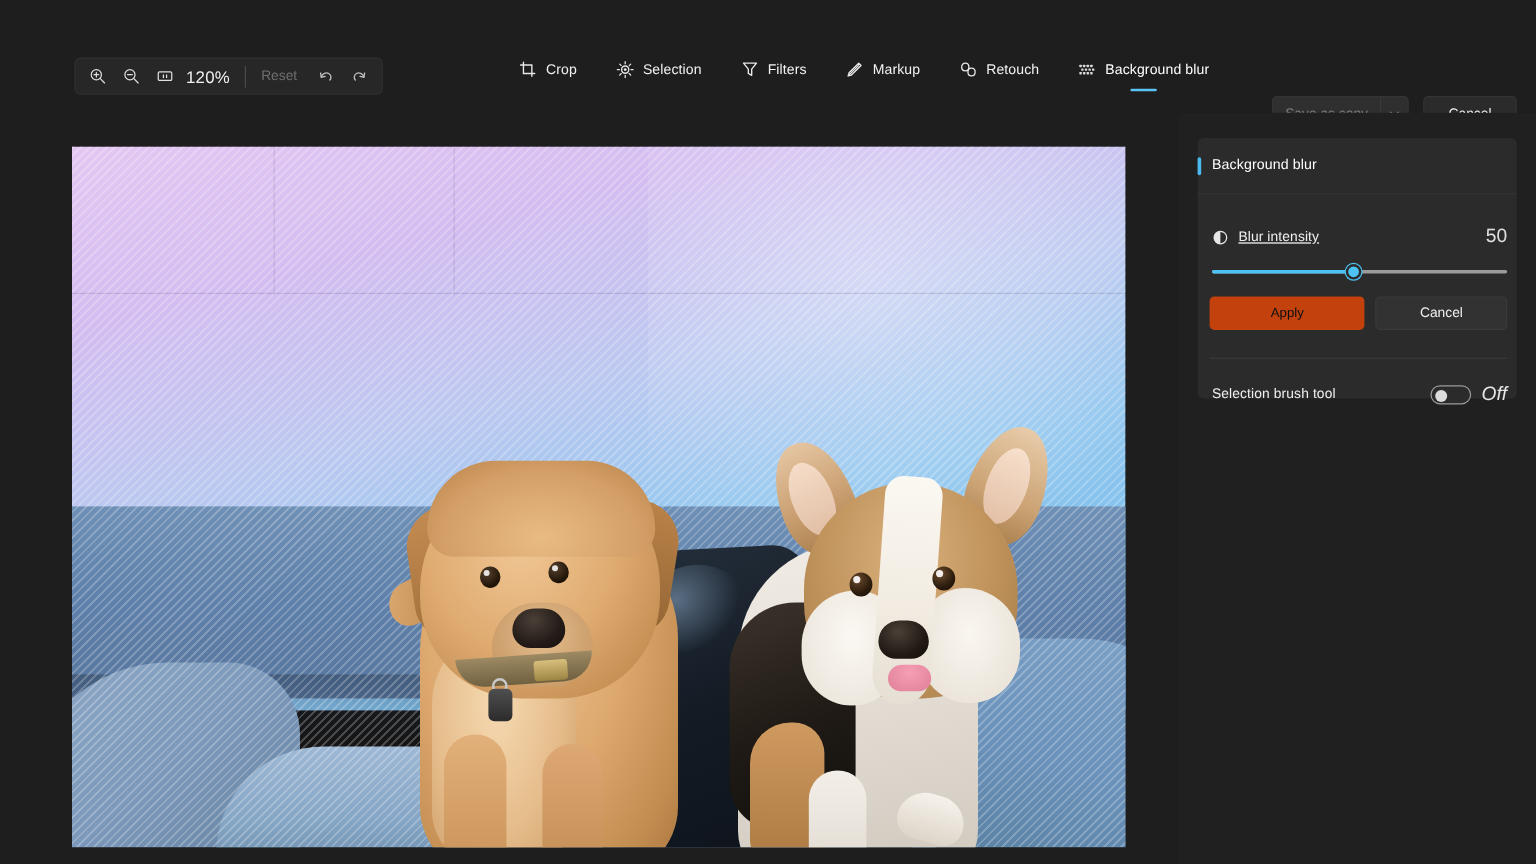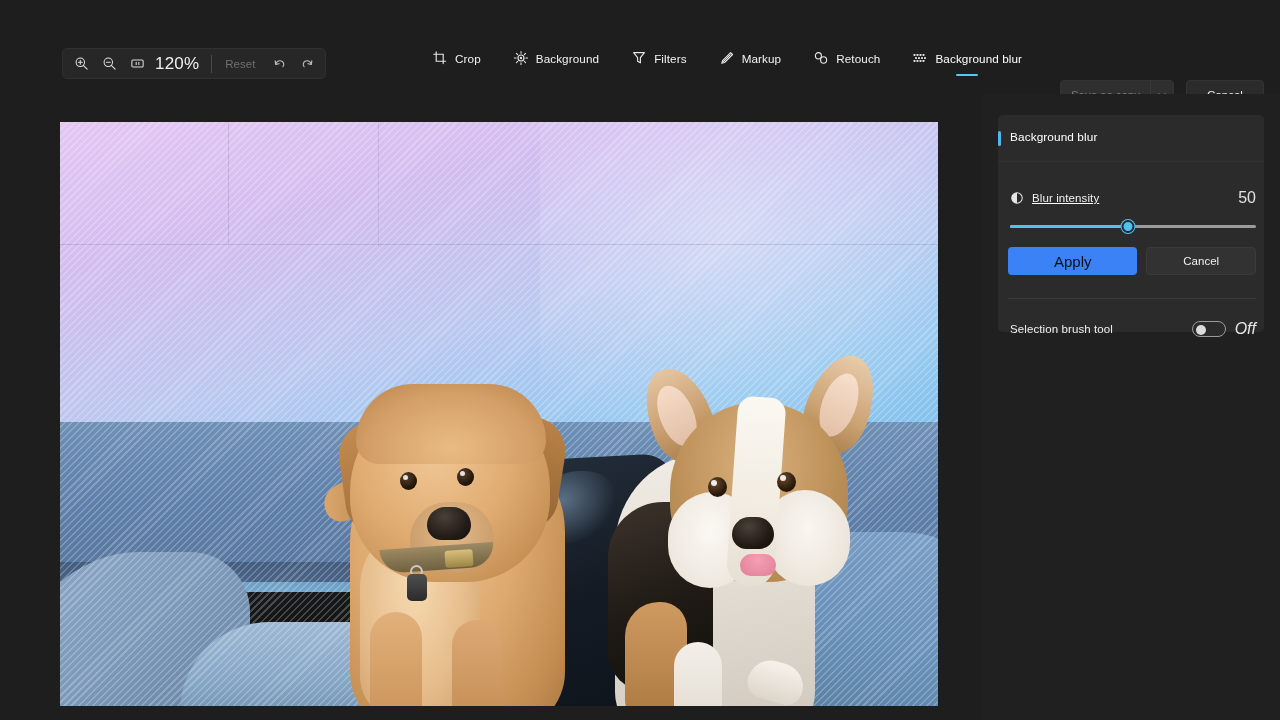--- a/index.html
+++ b/index.html
@@ -50,21 +50,21 @@
   .zoomcluster {
     position: absolute; left: 62px; top: 16px; height: 31px;
     background: #272727; border: 1px solid #303030; border-radius: 5px;
     display: flex; align-items: center; padding: 0 5px; gap: 2px;
   }
   .zbtn {
     width: 26px; height: 24px; display: flex; align-items: center; justify-content: center;
     border-radius: 4px; cursor: pointer; color: #e0e0e0;
   }
   .zoom-pct {
-    font-size: 17px; color: #f0f0f0; padding: 0 6px 0 3px; min-width: 40px;
+    font-size: 14px; color: #f0f0f0; padding: 0 6px 0 3px; min-width: 40px;
     text-align: center; letter-spacing: 0.2px;
   }
   .zsep { width: 1px; height: 18px; background: #4a4a4a; margin: 0 4px; }
   .reset-btn {
     font-size: 11.5px; color: #6f6f6f; padding: 4px 7px; border-radius: 4px;
     cursor: default;
   }
   .undo-redo { display: flex; gap: 2px; margin-left: 2px; }
 
   
@@ -447,23 +447,23 @@
   }
   .slider .thumb {
     position: absolute; top: 1px; width: 13px; height: 13px; border-radius: 50%;
     background: #4cc2f5; border: 2.5px solid #2b2b2b; box-shadow: 0 0 0 1px #4cc2f5;
     transform: translateX(-50%);
   }
   .btn-row {
     position: absolute; left: 10px; top: 132px; width: 248px; height: 28px; display: flex; gap: 9px;
   }
   .btn-apply {
-    width: 142px; height: 28px; border-radius: 4px; background: #3b82f6;
+    width: 142px; height: 28px; border-radius: 4px; background: #c2410c;
     display: flex; align-items: center; justify-content: center;
-    font-size: 15px; color: #0b1013; cursor: pointer;
+    font-size: 11px; color: #0b1013; cursor: pointer;
   }
   .btn-cancel {
     width: 120px; height: 28px; border-radius: 4px; background: #323232;
     border: 1px solid #3a3a3a;
     display: flex; align-items: center; justify-content: center;
     font-size: 11.5px; color: #f0f0f0; cursor: pointer;
   }
   .divider {
     position: absolute; left: 10px; top: 183px; width: 248px; height: 1px; background: #3b3b3b;
   }
@@ -547,21 +547,21 @@
 
       <div class="tab">
         <svg class="ticon" viewBox="0 0 16 16">
           <circle cx="8" cy="8" r="3" fill="none" stroke="#e8e8e8" stroke-width="1.15"></circle>
           <circle cx="8" cy="8" r="1.2" fill="#e8e8e8"></circle>
           <g stroke="#e8e8e8" stroke-width="1.05" stroke-linecap="round">
             <path d="M8 1.4v1.8M8 12.8v1.8M1.4 8h1.8M12.8 8h1.8"></path>
             <path d="M3.4 3.4l1.3 1.3M11.3 11.3l1.3 1.3M12.6 3.4l-1.3 1.3M4.7 11.3l-1.3 1.3"></path>
           </g>
         </svg>
-        <span class="tlabel">Background</span>
+        <span class="tlabel">Selection</span>
 
       </div>
 
       <div class="tab">
         <svg class="ticon" viewBox="0 0 16 16">
           <path d="M2.6 2.6h10.8L9.4 7.6v5.2l-2.8-1.6V7.6z" fill="none" stroke="#e8e8e8" stroke-width="1.15" stroke-linejoin="round"></path>
         </svg>
         <span class="tlabel">Filters</span>
 
       </div>

